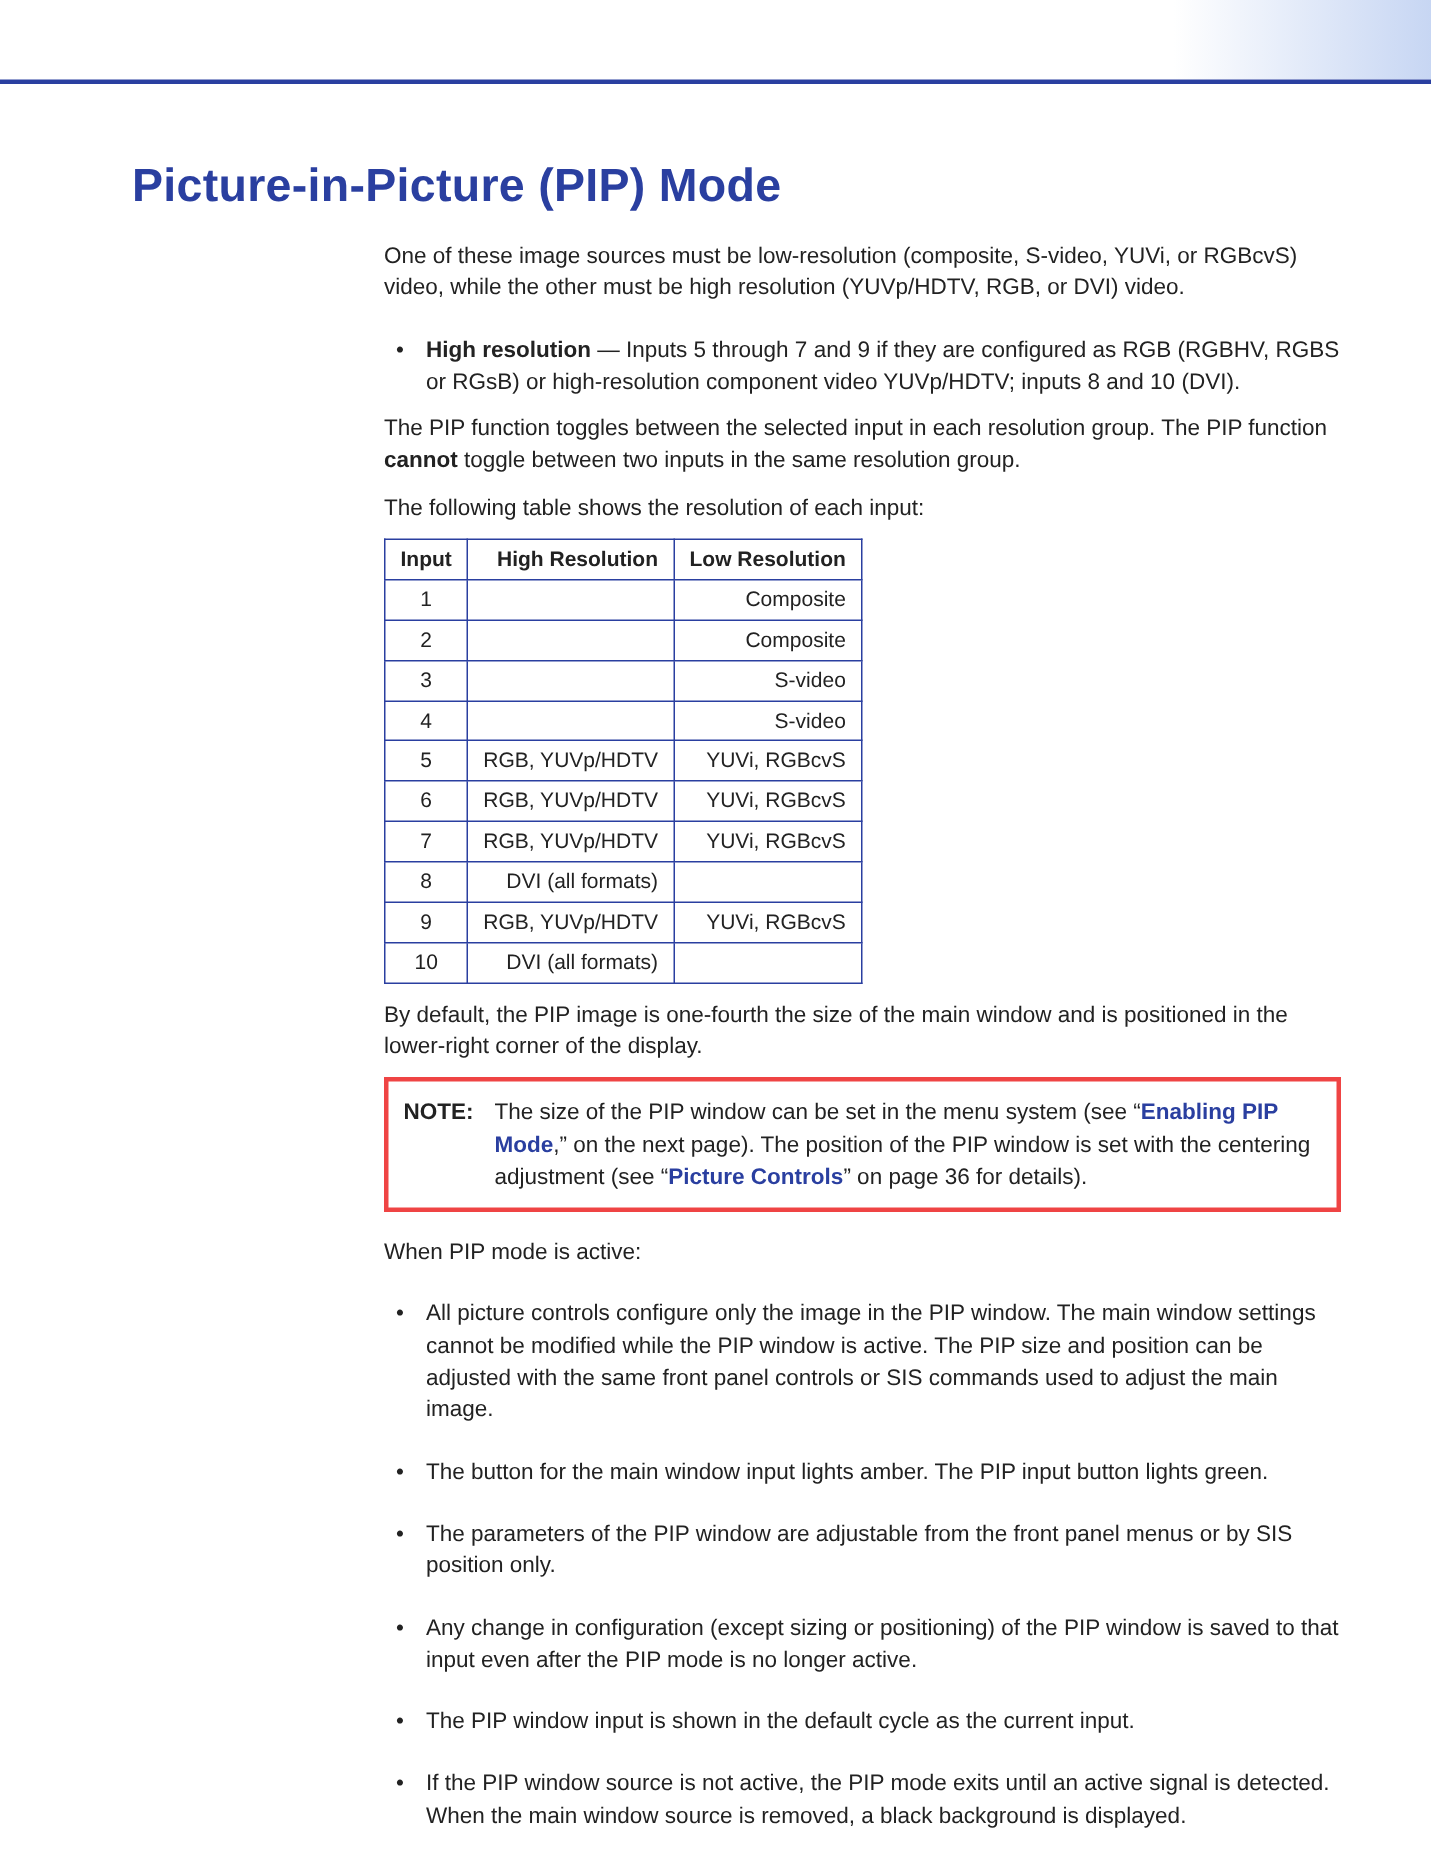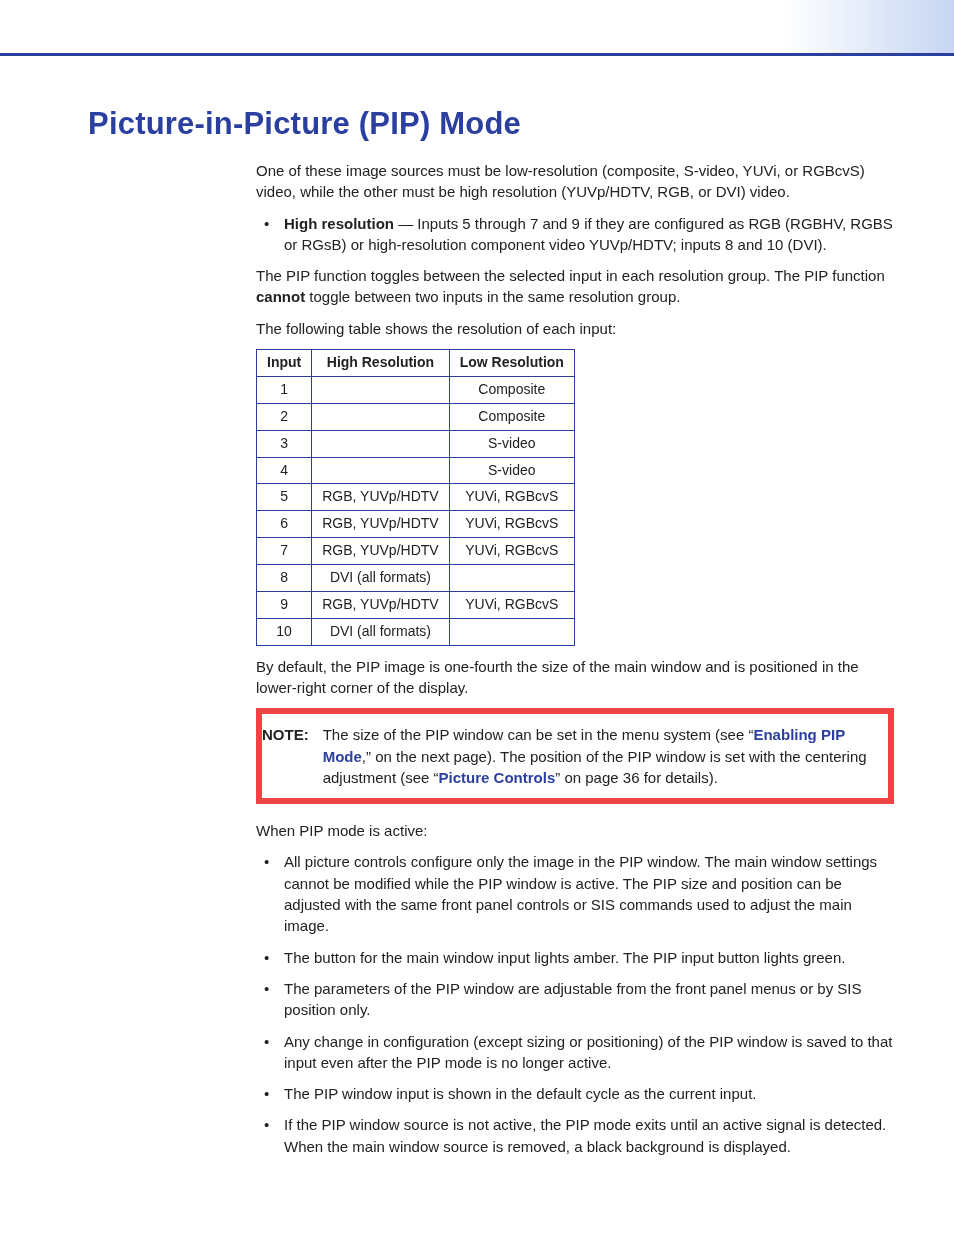--- a/index.html
+++ b/index.html
@@ -3,28 +3,28 @@
 <meta charset="utf-8">
 <style>
   * { box-sizing: border-box; margin: 0; padding: 0; }
   html, body { width: 954px; background: #fff; font-family: "Segoe UI", "Helvetica Neue", Arial, sans-serif; color: #222; }
   .topbar { height: 56px; background: linear-gradient(to right, #fff 0%, #fff 82%, #c7d6f3 100%); border-bottom: 3px solid #2a3fa0; margin-bottom: 50px; }
   .page { padding: 0 60px 40px 88px; }
   h1 { color: #2a3fa0; font-size: 31px; font-weight: 700; margin-bottom: 18px; letter-spacing: .2px; }
   .content { margin-left: 168px; font-size: 15px; line-height: 1.42; }
   .content p { margin-bottom: 10px; }
   ul.b { list-style: none; margin: 6px 0 10px 0; }
-  ul.b > li { position: relative; padding-left: 28px; margin-bottom: 10px; }
+  ul.b > li { position: relative; padding-left: 28px; margin-bottom: 10px; margin-top: 20px; }
   ul.b > li::before { content: "•"; position: absolute; left: 8px; top: 0; font-size: 15px; }
   strong { font-weight: 700; }
   table.res { border-collapse: collapse; margin: 4px 0 10px 0; }
-  table.res th, table.res td { border: 1px solid #2a3fa0; padding: 3px 10px; font-size: 14px; text-align: center; vertical-align: middle; }
+  table.res th, table.res td { border: 1px solid #2a3fa0; padding: 3px 10px; font-size: 14px; text-align: right; vertical-align: middle; }
   table.res th { font-weight: 700; }
   table.res td.c { text-align: center; }
-  .note { border: 6px solid #ef4444; padding: 10px 14px 10px 0; margin: 6px 0 16px 0; }
+  .note { border: 3px solid #ef4444; padding: 10px 14px 10px 10px; margin: 6px 0 16px 0; }
   .note-row { display: flex; gap: 14px; }
   .note-label { font-weight: 800; flex: 0 0 auto; }
   .note-body { flex: 1 1 auto; }
   a.link { color: #2a3fa0; font-weight: 700; text-decoration: none; }
 </style>
 </head>
 <body>
 
 <div class="topbar"></div>
 

